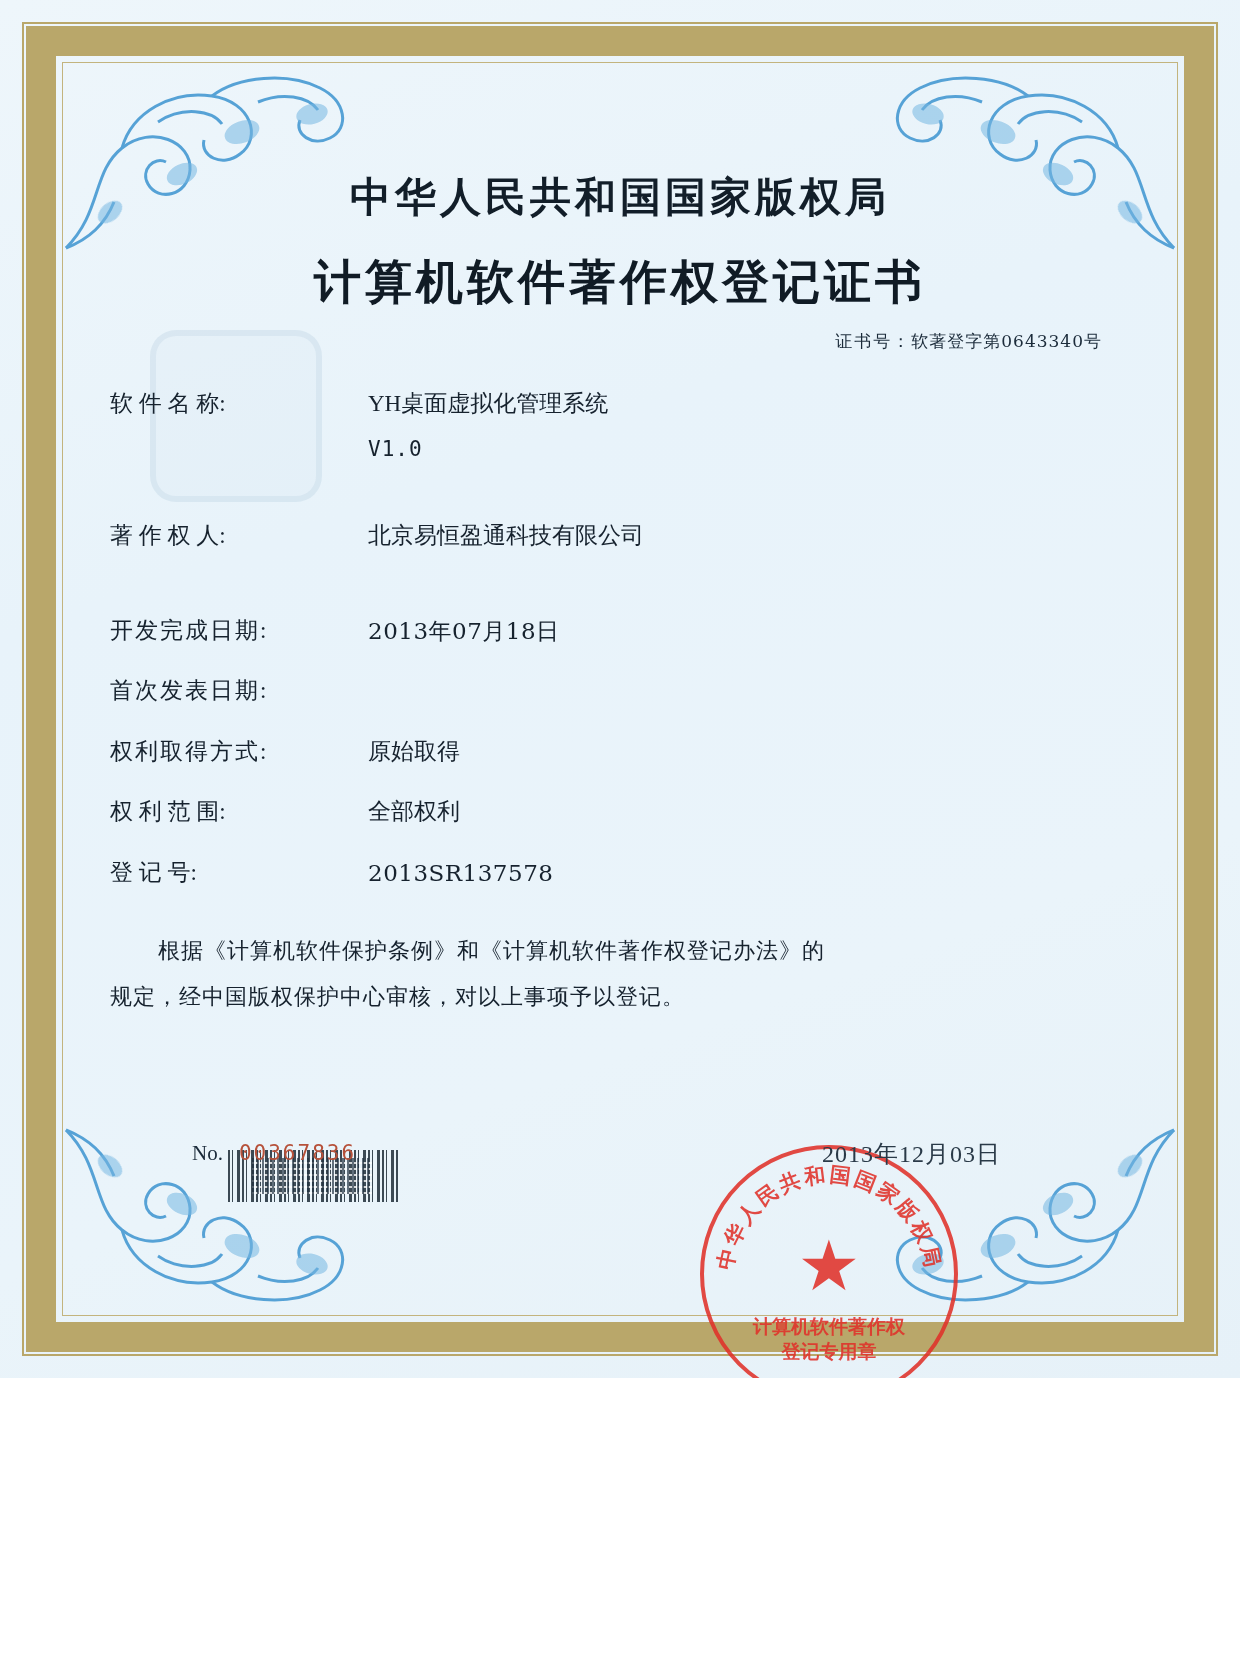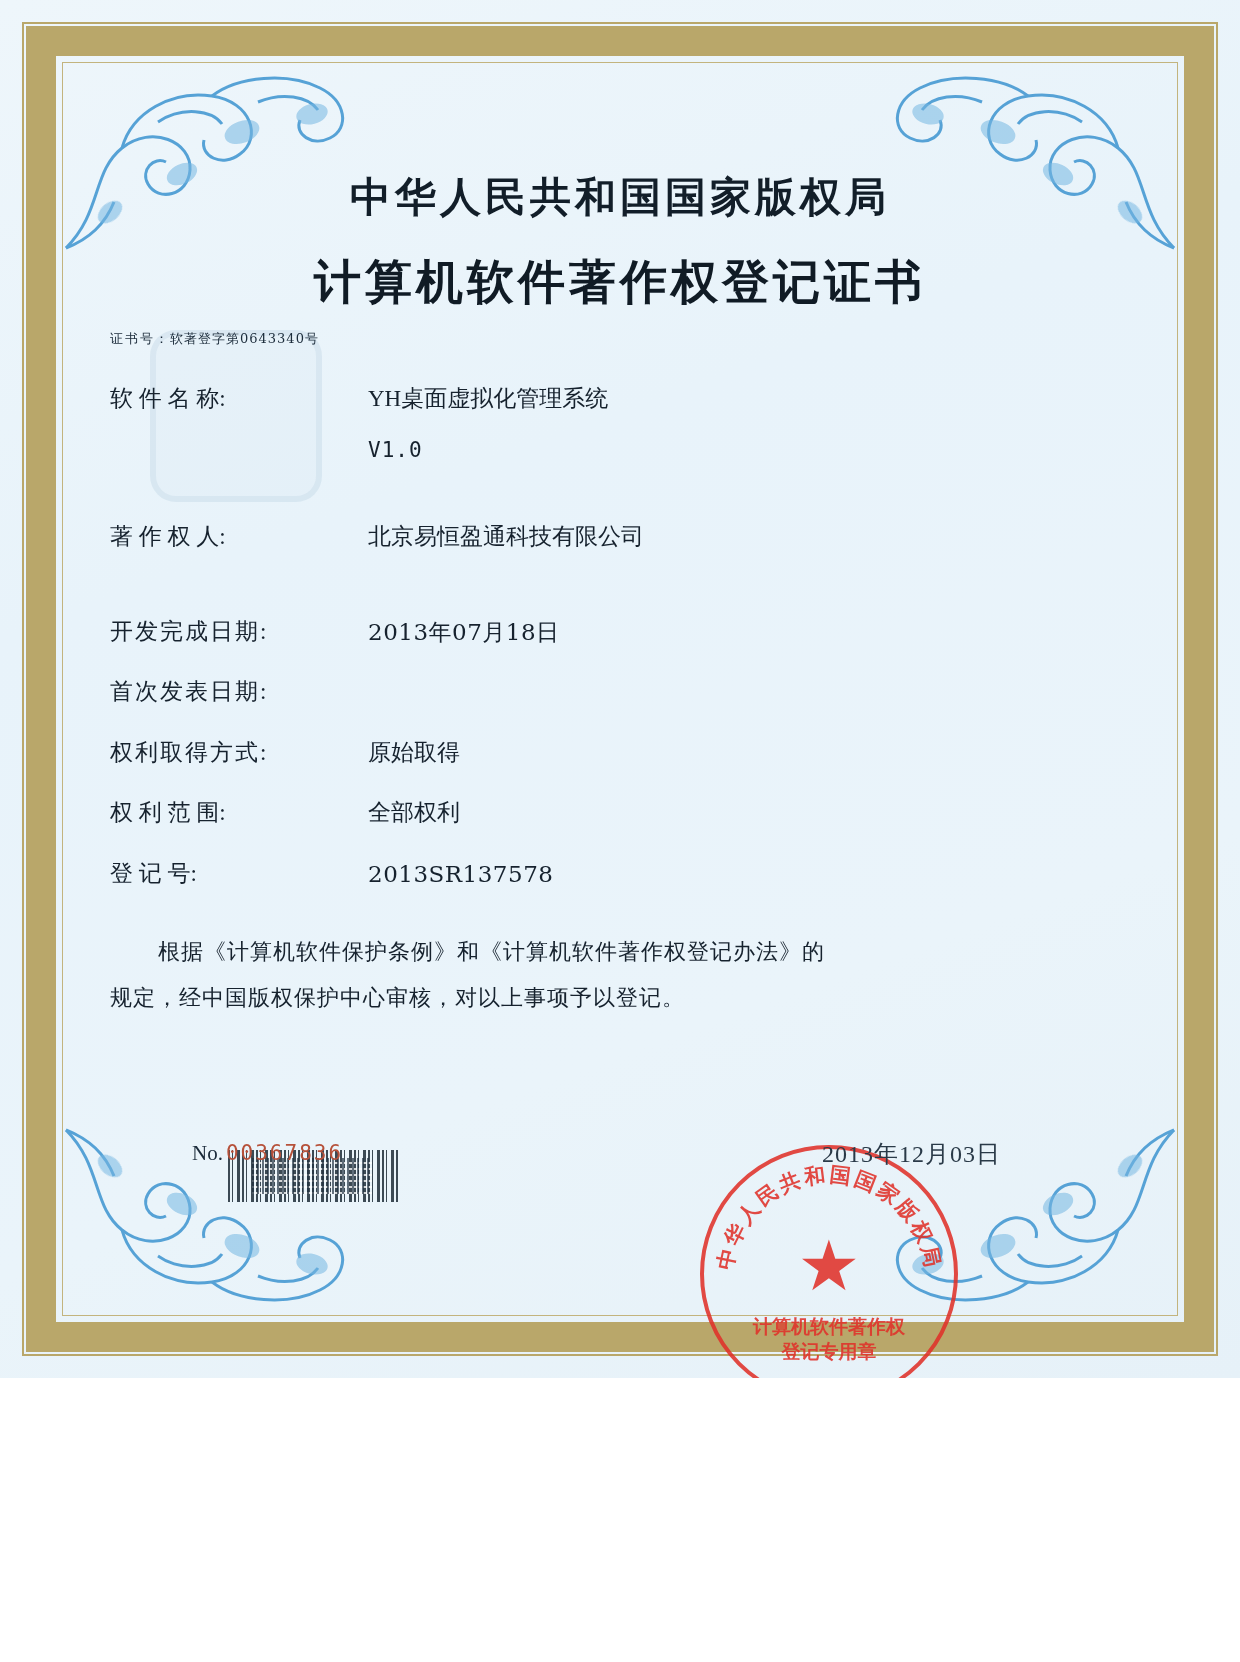--- a/index.html
+++ b/index.html
@@ -125,21 +125,22 @@
   .doc-title {
     text-align: center;
     font-size: 47px;
     font-weight: bold;
     letter-spacing: 4px;
     color: #101b25;
     margin: 0 0 16px 0;
     font-family: Liberation Mono, monospace;
   }
   .cert-no-line {
-    font-size: 13px;
+    text-align: right;
+    font-size: 17px;
     color: #1b2b3a;
     margin: 0 28px 34px 0;
     letter-spacing: 1px;
   }
   .cert-no-line .label { letter-spacing: 2px; }
   .cert-no-line .value { font-family: "DejaVu Serif", serif; }
 
   .field {
     display: flex;
     align-items: flex-start;
@@ -156,21 +157,21 @@
   }
   .field .f-label.spaced-sm { letter-spacing: 2px; }
   .field .f-value {
     color: #16222e;
     flex: 1;
   }
   .field .f-value .sub {
     display: block;
     font-family: "DejaVu Sans Mono", monospace;
     font-size: 21px;
-    margin-top: 18px;
+    margin-top: 12px;
     letter-spacing: 1px;
   }
   .field.tall { margin-bottom: 54px; }
   .field.gap-lg { margin-bottom: 60px; }
 
   .mono { font-family: "DejaVu Serif", serif; letter-spacing: 0.5px; }
 
   .statement {
     font-size: 22px;
     line-height: 2.1;
@@ -257,21 +258,21 @@
     position: absolute;
     left: 192px;
     bottom: 212px;
     font-size: 21px;
     color: #1b2b3a;
   }
   .footer-no .num {
     color: #b6513a;
     font-family: "DejaVu Sans Mono", monospace;
     letter-spacing: 2px;
-    margin-left: 3px;
+    margin-left: 16px;
   }
   .footer-date {
     position: absolute;
     right: 239px;
     bottom: 208px;
     font-size: 24px;
     color: #2a3a48;
     letter-spacing: 1px;
     margin-top: 40px;
   }

